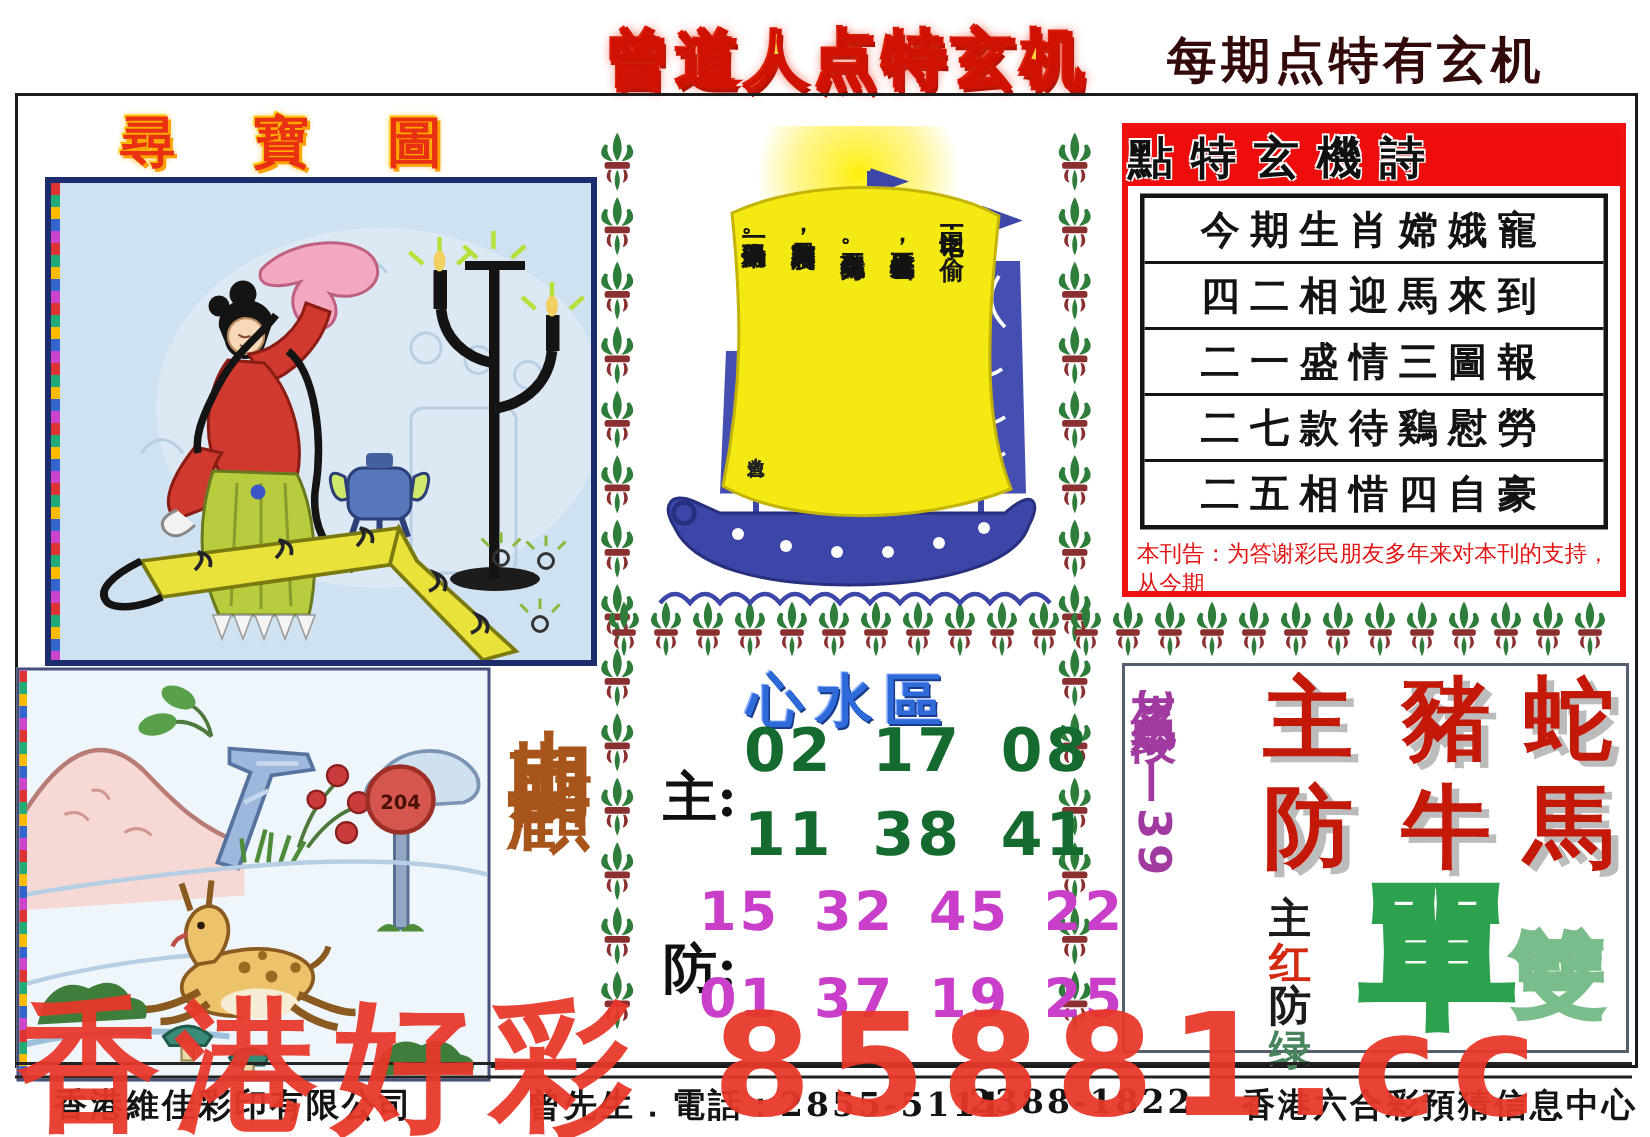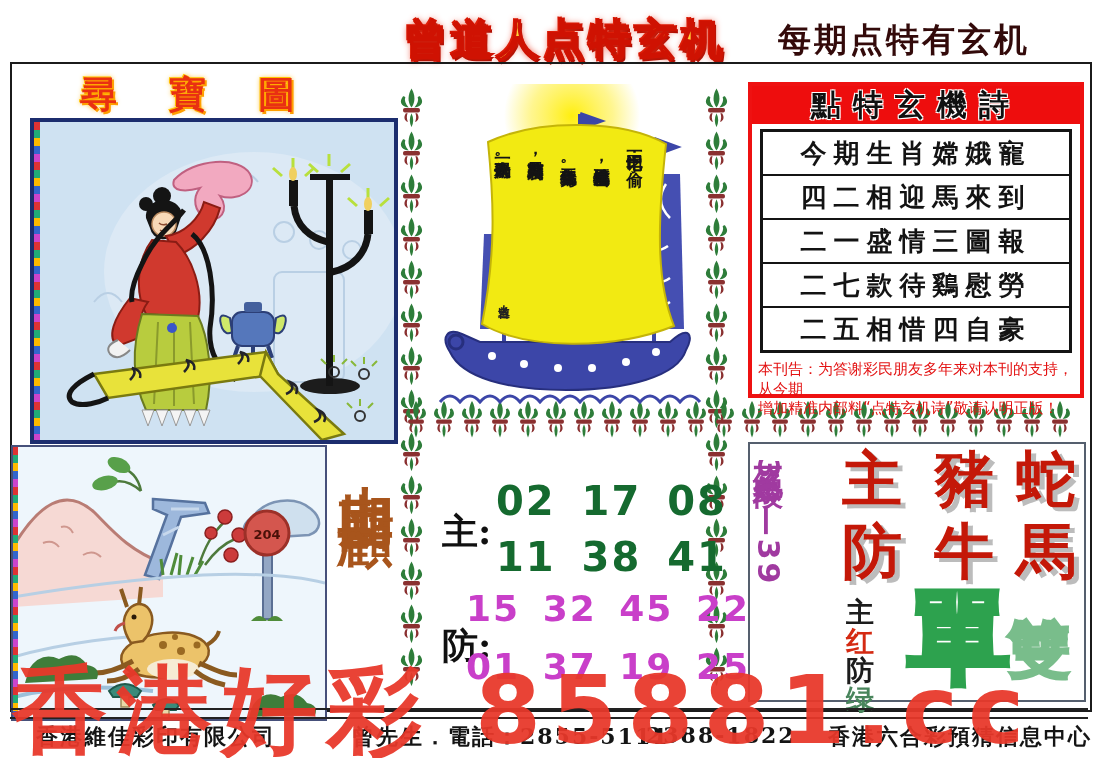--- a/index.html
+++ b/index.html
@@ -45,21 +45,21 @@
   .hw-title{left:498px;top:442px;font-size:38px;font-weight:bold;color:#2e6bd8;letter-spacing:8px;
      text-shadow:1px 1px 0 #173a8a,-1px -1px 0 #8fb2ff;}
   .hw-label{font-size:36px;font-weight:bold;color:#101010;font-family:"DejaVu Serif",serif;}
   #lbl-main{left:442px;top:508px;} #lbl-guard{left:442px;top:622px;}
   .num-row{font-size:40px;font-weight:bold;letter-spacing:2px;word-spacing:10px;}
   .num-main{color:#156a2f;} .num-guard{color:#c93fc9;font-size:36px;word-spacing:8px;}
   #nm1{left:496px;top:478px;} #nm2{left:496px;top:534px;}
   #ng1{left:466px;top:588px;} #ng2{left:466px;top:646px;}
   
   #poem-box{left:748px;top:82px;width:336px;height:316px;border:4px solid #ee1111;background:#fff;box-sizing:border-box;}
-  .poem-band{height:38px;background:#ee0d0d;display:flex;align-items:center;justify-content:center;}
+  .poem-band{height:38px;background:#ee0d0d;display:flex;align-items:center;}
   .poem-band span{font-size:30px;font-weight:bold;color:#101010;letter-spacing:12px;font-family:"DejaVu Serif",serif;
      text-shadow:-1px -1px 0 #fff,1px -1px 0 #fff,-1px 1px 0 #fff,1px 1px 0 #fff;}
   .poem-inner{margin:5px 8px 4px 8px;border:3px solid #141414;}
   .poem-line{height:42px;display:flex;align-items:center;justify-content:center;border-bottom:2px solid #141414;
      font-family:"DejaVu Serif",serif;font-size:26px;font-weight:bold;color:#131313;letter-spacing:7px;}
   .poem-line:last-child{border-bottom:none;}
   .poem-notice{padding:3px 6px 0 6px;font-size:15px;font-weight:normal;color:#e31212;line-height:1.3;}
   
   #zone-br{left:748px;top:442px;width:338px;height:260px;border:2px solid #555f6e;box-sizing:border-box;background:#fff;}
   .kill-text{left:752px;top:446px;height:264px;writing-mode:vertical-rl;text-orientation:mixed;
@@ -496,41 +496,41 @@
   </div>
   <div class="abs sail-text">
     <div class="c1">一字记记曰：偷</div>
     <div class="c2">虎去雄风镇五岳，</div>
     <div class="c3">兔生瑞气秀三春。</div>
     <div class="c4">草菜度日有利路，</div>
     <div class="c5">奇人偷码一个双。</div>
   </div>
   <div class="abs sail-sign">曾道人</div>
 
+  <div class="abs hw-title">心水區</div>
   <div class="abs hw-label" id="lbl-main">主:</div>
   <div class="abs num-row num-main" id="nm1">02 17 08 10</div>
   <div class="abs num-row num-main" id="nm2">11 38 41 49</div>
   <div class="abs hw-label" id="lbl-guard">防:</div>
   <div class="abs num-row num-guard" id="ng1">15 32 45 22 47</div>
   <div class="abs num-row num-guard" id="ng2">01 37 19 25 08</div>
 
   <div class="abs" id="poem-box">
     <div class="poem-band">
       <span>點特玄機詩</span>
     </div>
     <div class="poem-inner">
       <div class="poem-line">今期生肖嫦娥寵</div>
       <div class="poem-line">四二相迎馬來到</div>
       <div class="poem-line">二一盛情三圖報</div>
       <div class="poem-line">二七款待鷄慰勞</div>
       <div class="poem-line">二五相惜四自豪</div>
     </div>
     <div class="poem-notice">
       <div>本刊告：为答谢彩民朋友多年来对本刊的支持，从今期</div>
-      <div>增加精准内部料“点特玄机诗”敬请认明正版！</div>
     </div>
   </div>
 
   <div class="abs" id="zone-br"></div>
   <div class="abs kill-text">绝杀一段30—39</div>
 
   <div class="abs zodiac-char" style="left:842px;top:440px;">主</div>
   <div class="abs zodiac-char" style="left:934px;top:440px;">豬</div>
   <div class="abs zodiac-char" style="left:1016px;top:440px;">蛇</div>
   <div class="abs zodiac-char" style="left:842px;top:512px;">防</div>

